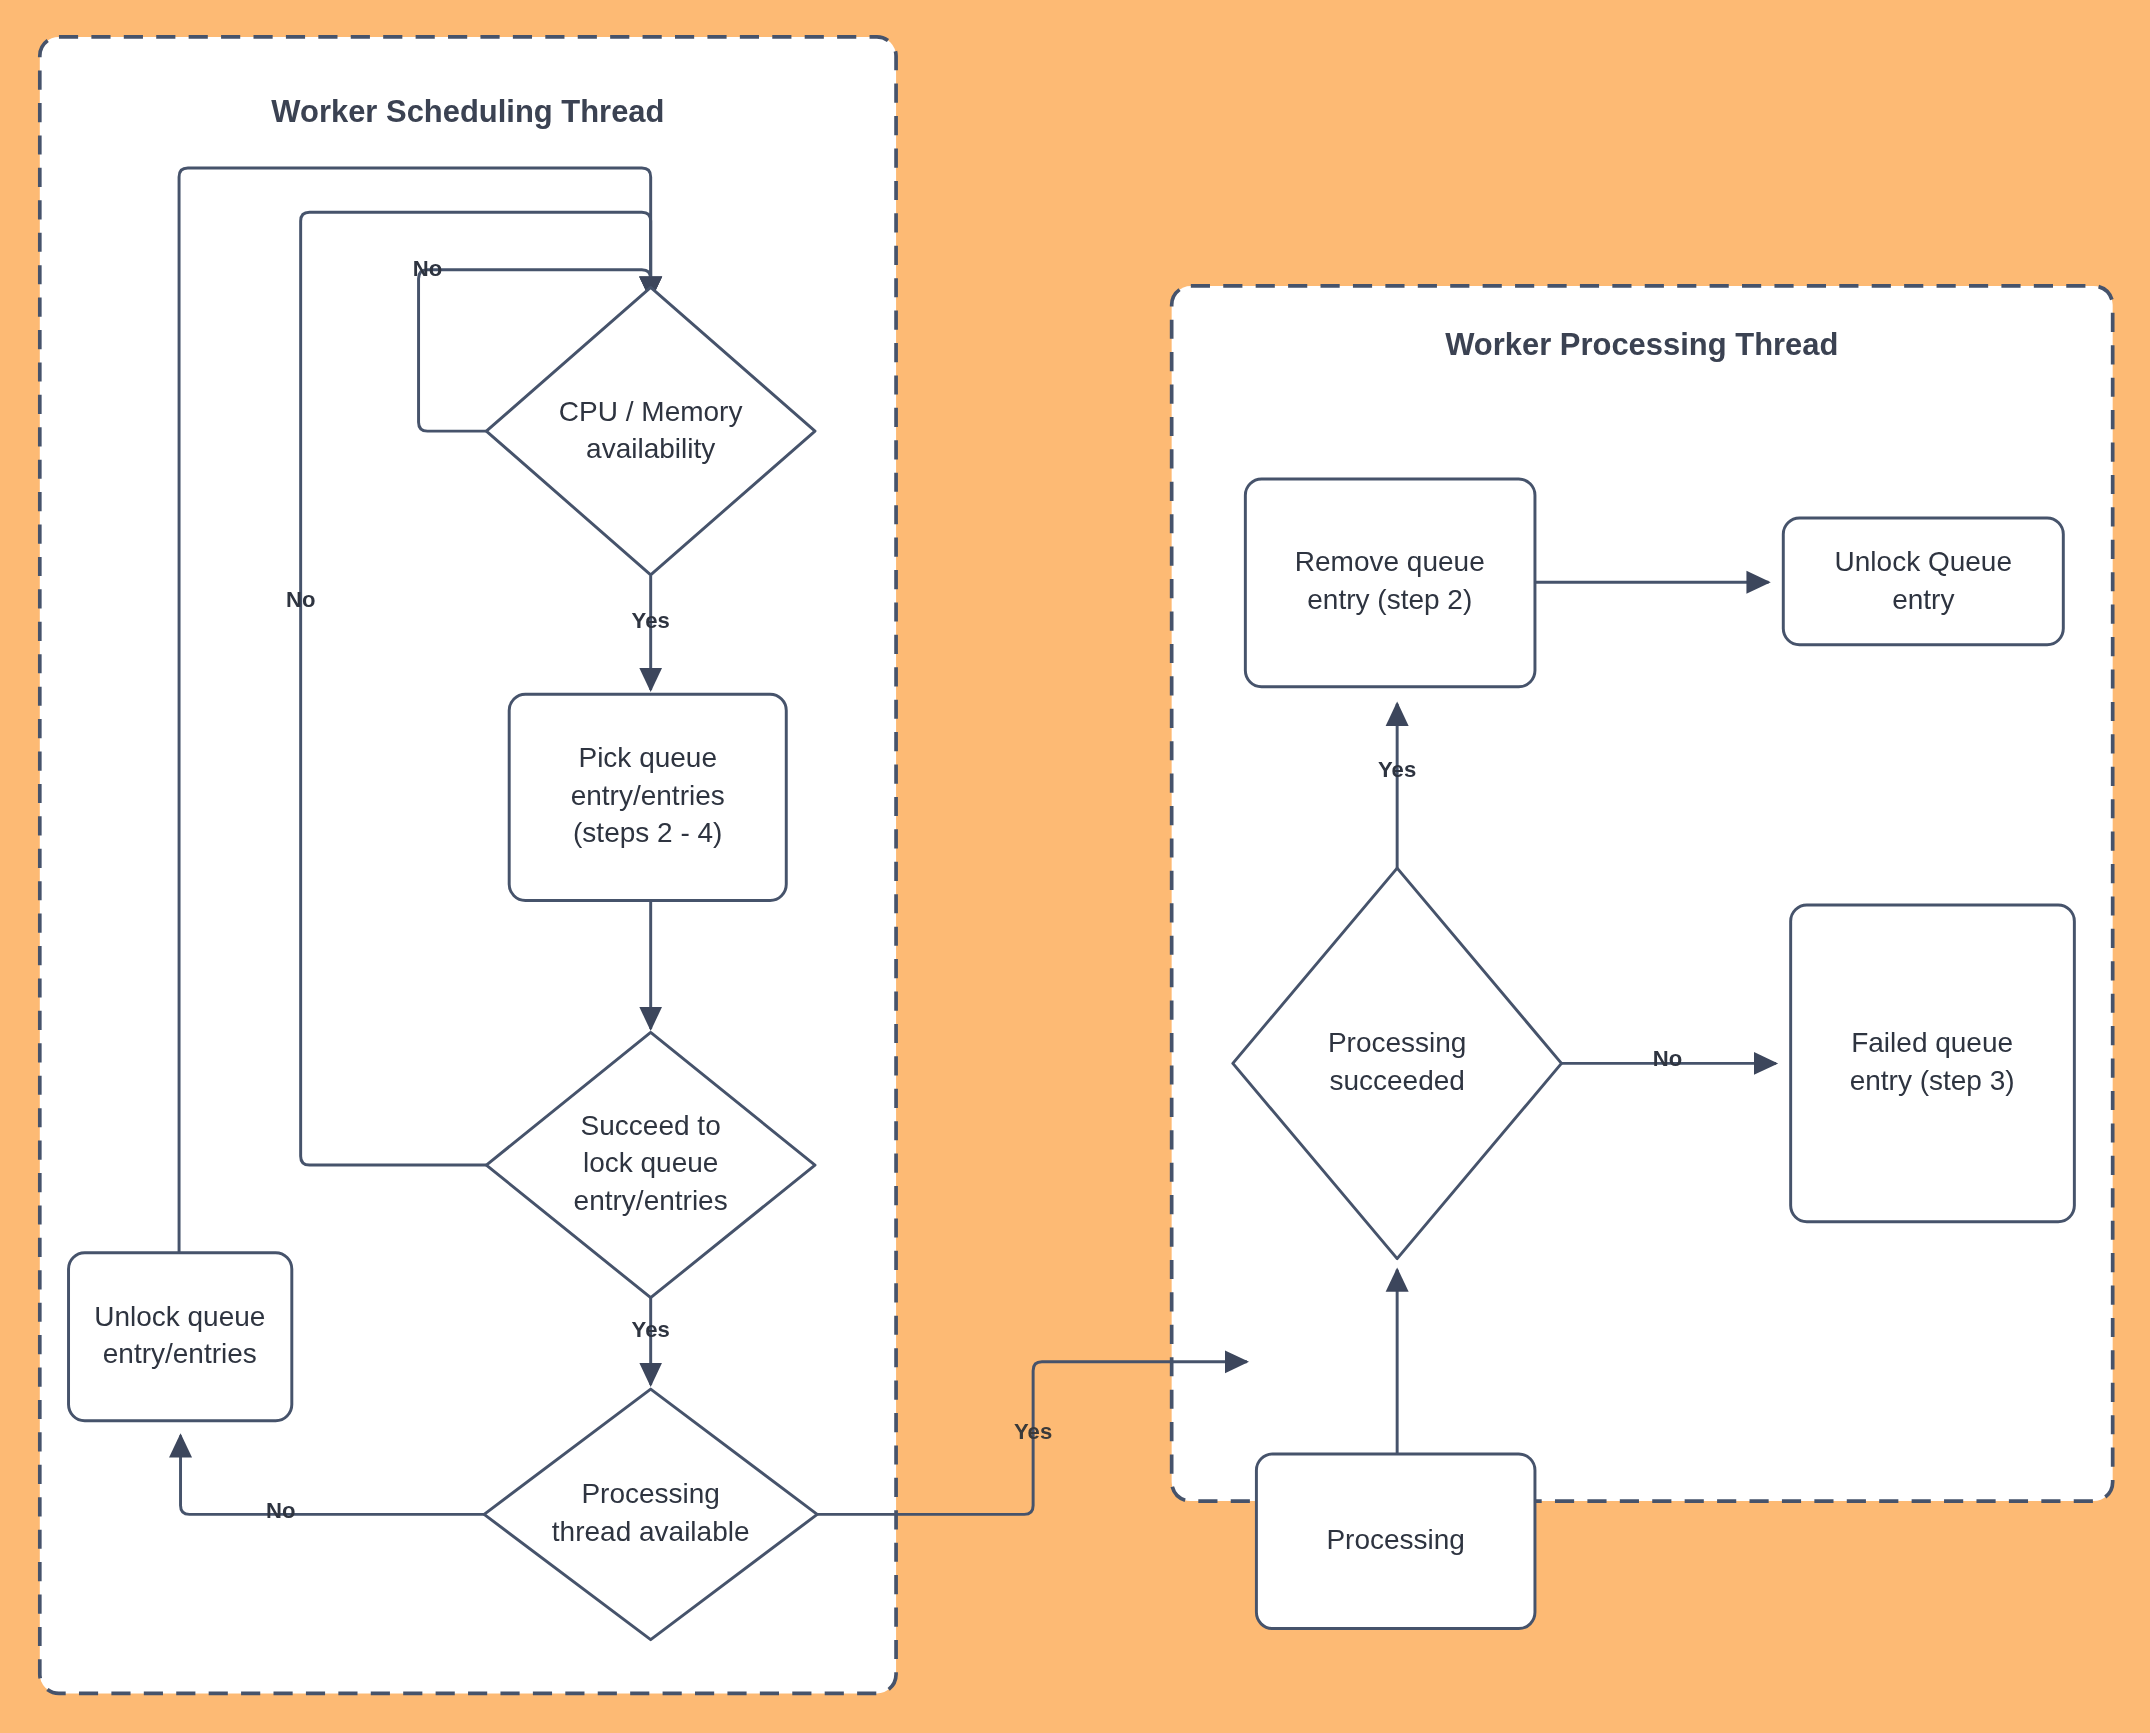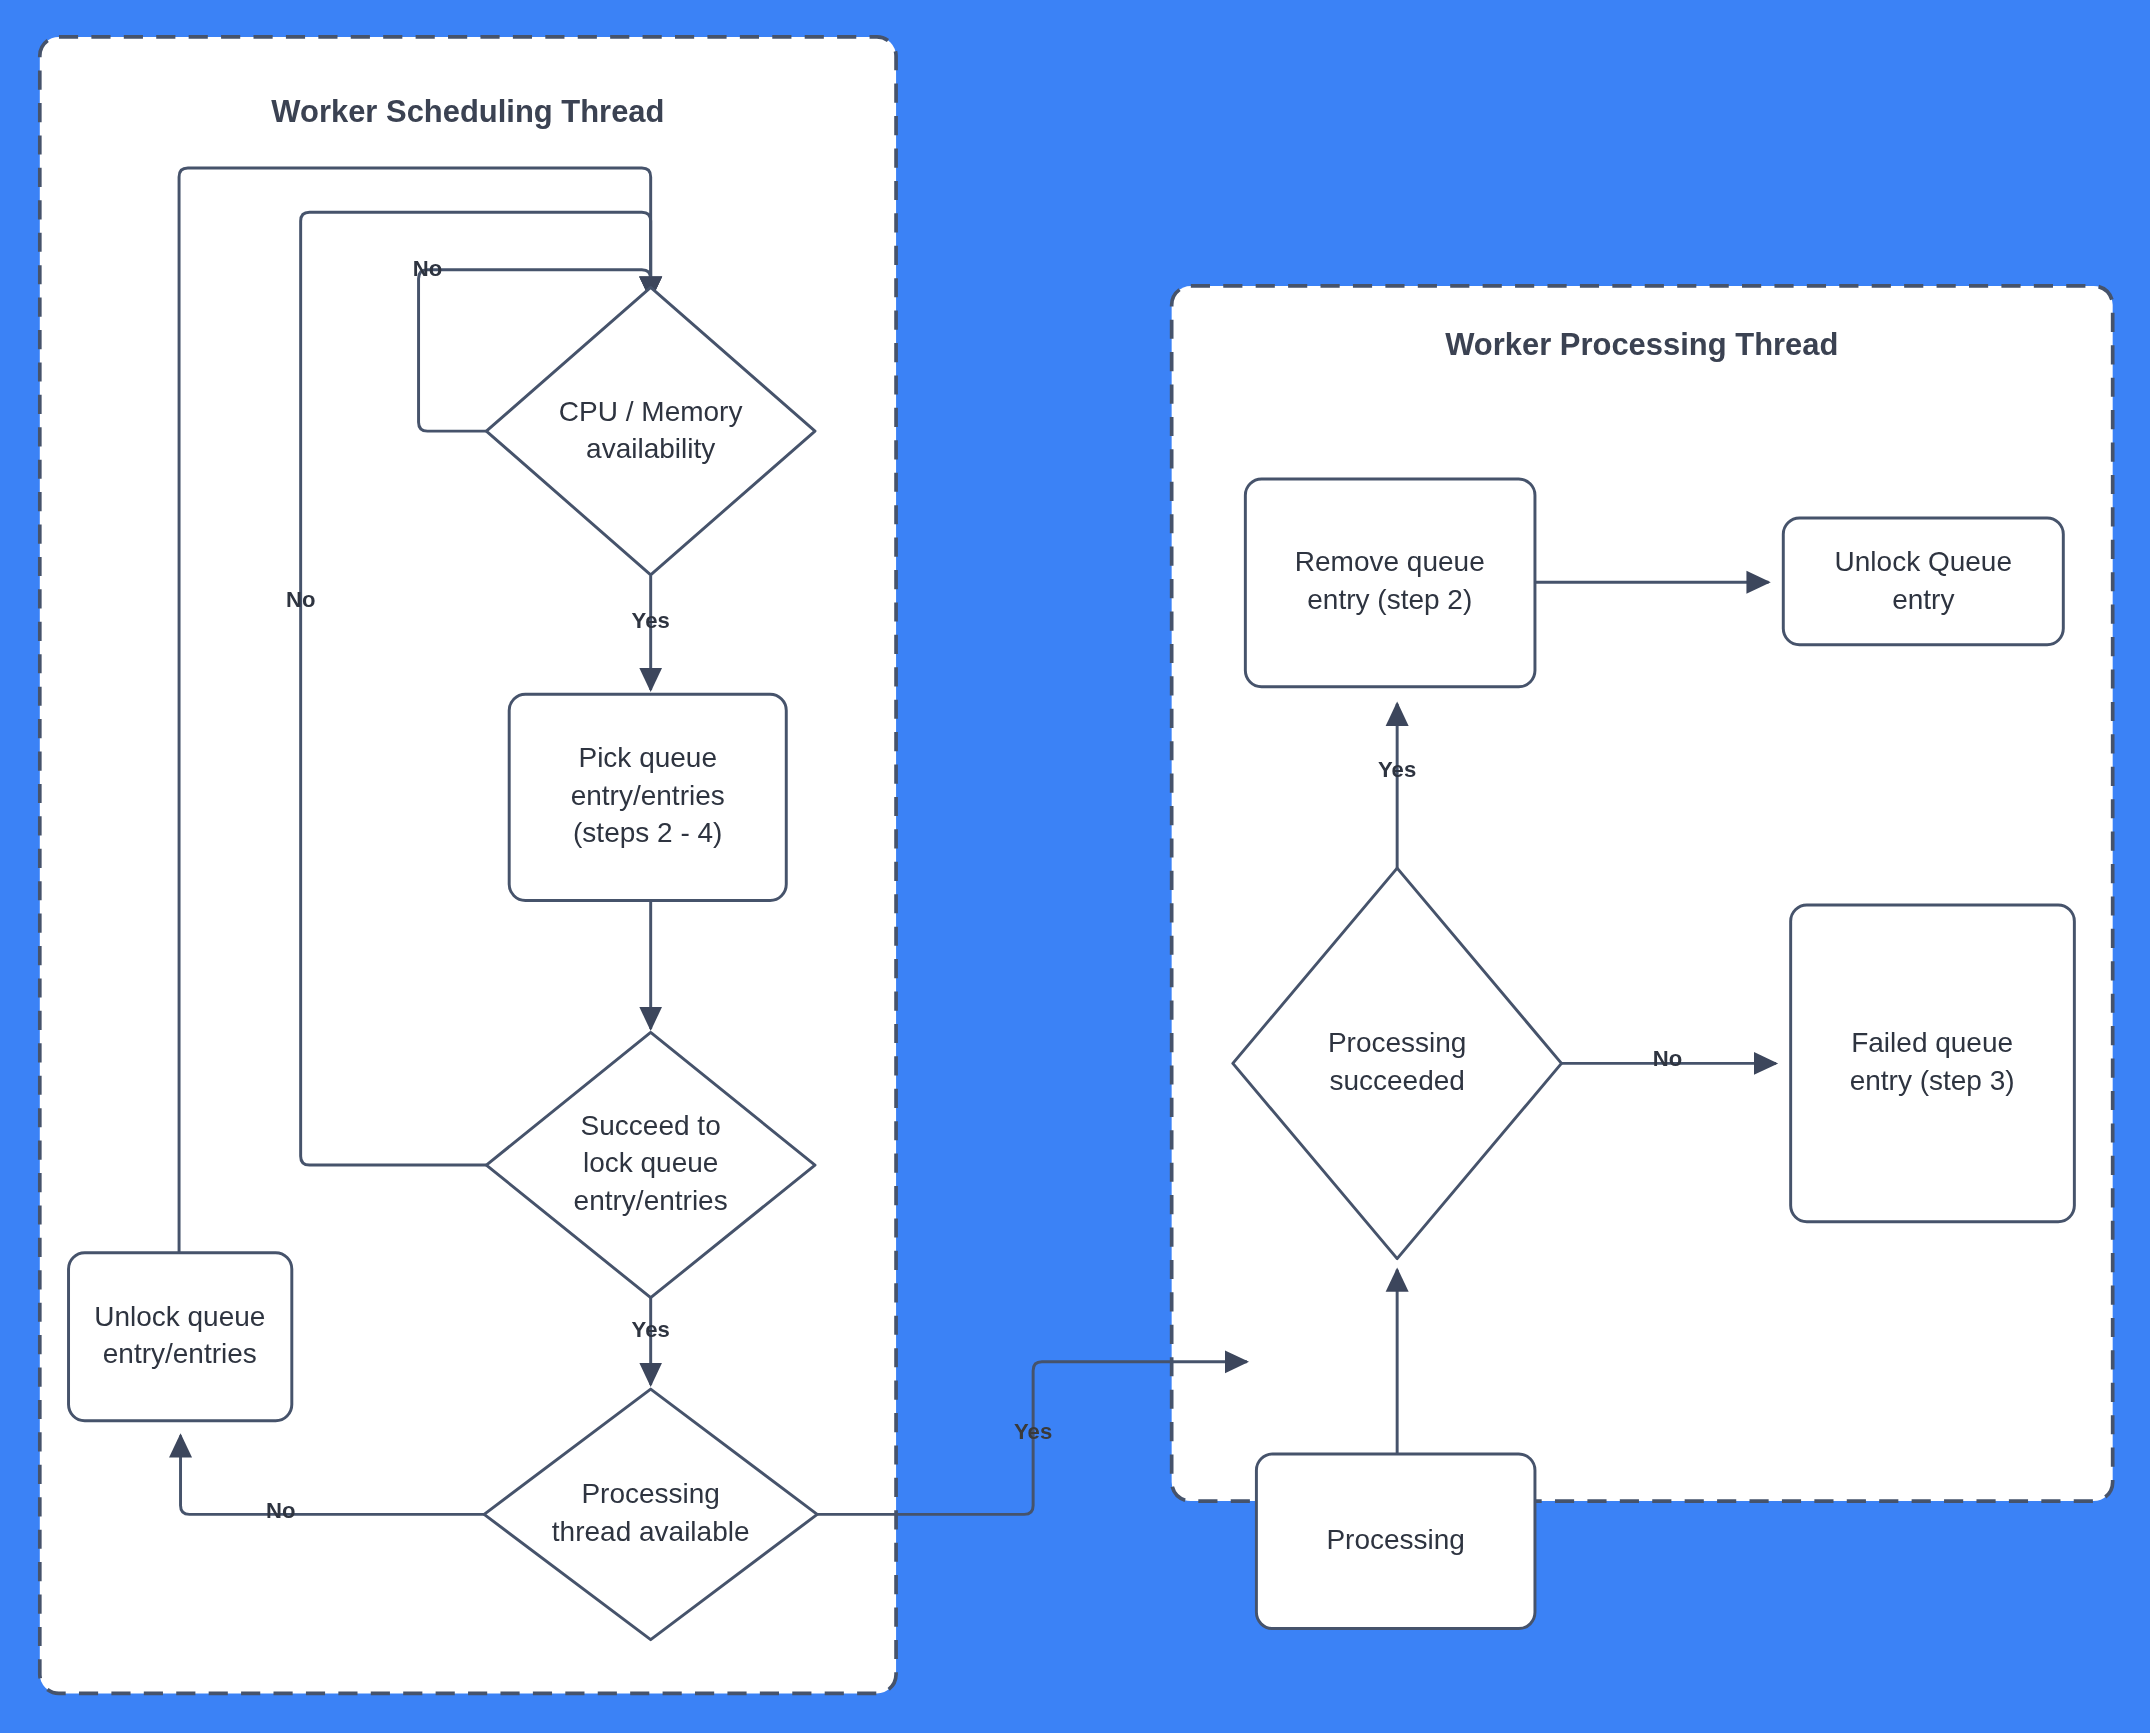--- a/index.html
+++ b/index.html
@@ -4,21 +4,21 @@
 <style>
   html, body {
     margin: 0;
     padding: 0;
     background: #000000;
   }
   #stage {
     position: relative;
     width: 2151px;
     height: 1734px;
-    background: #3b82f6;
+    background: #fdba74;
     overflow: hidden;
     font-family: "Liberation Sans", sans-serif;
   }
   #diagram-svg {
     position: absolute;
     left: 0;
     top: 0;
     width: 2151px;
     height: 1734px;
   }

